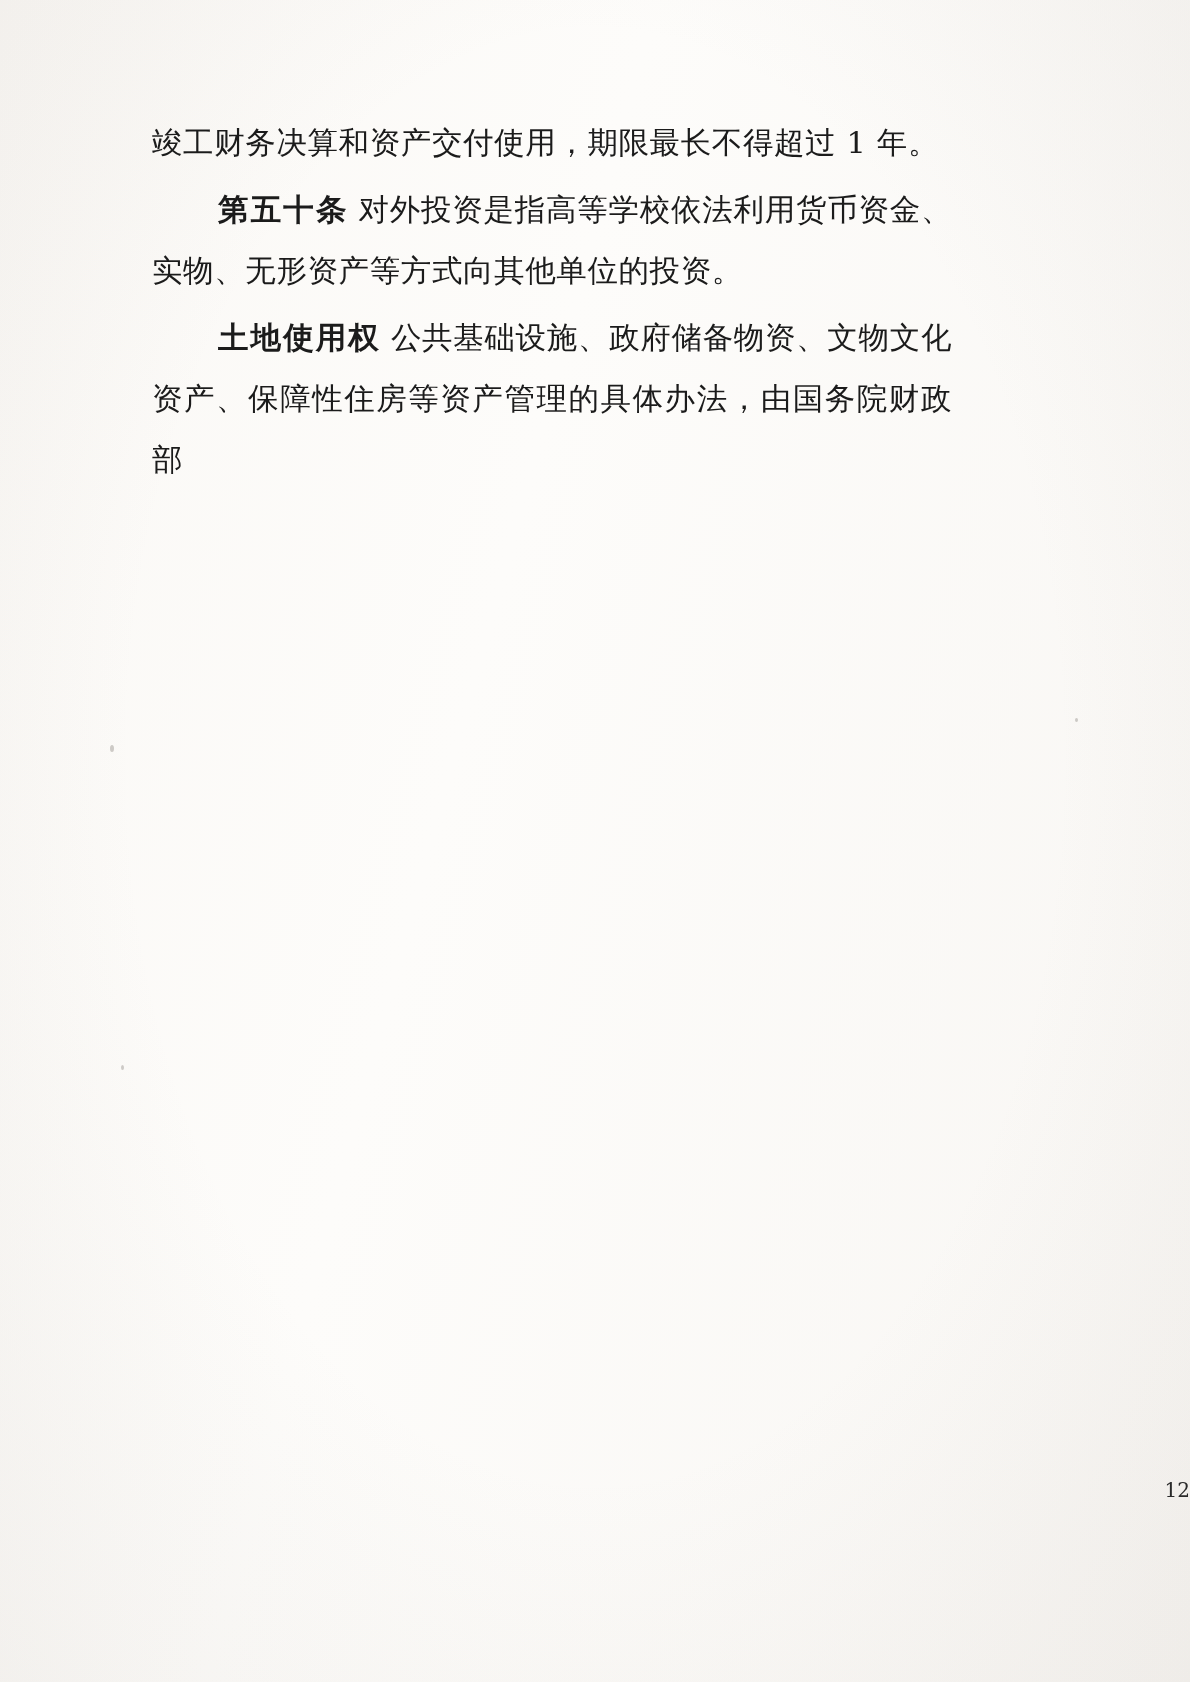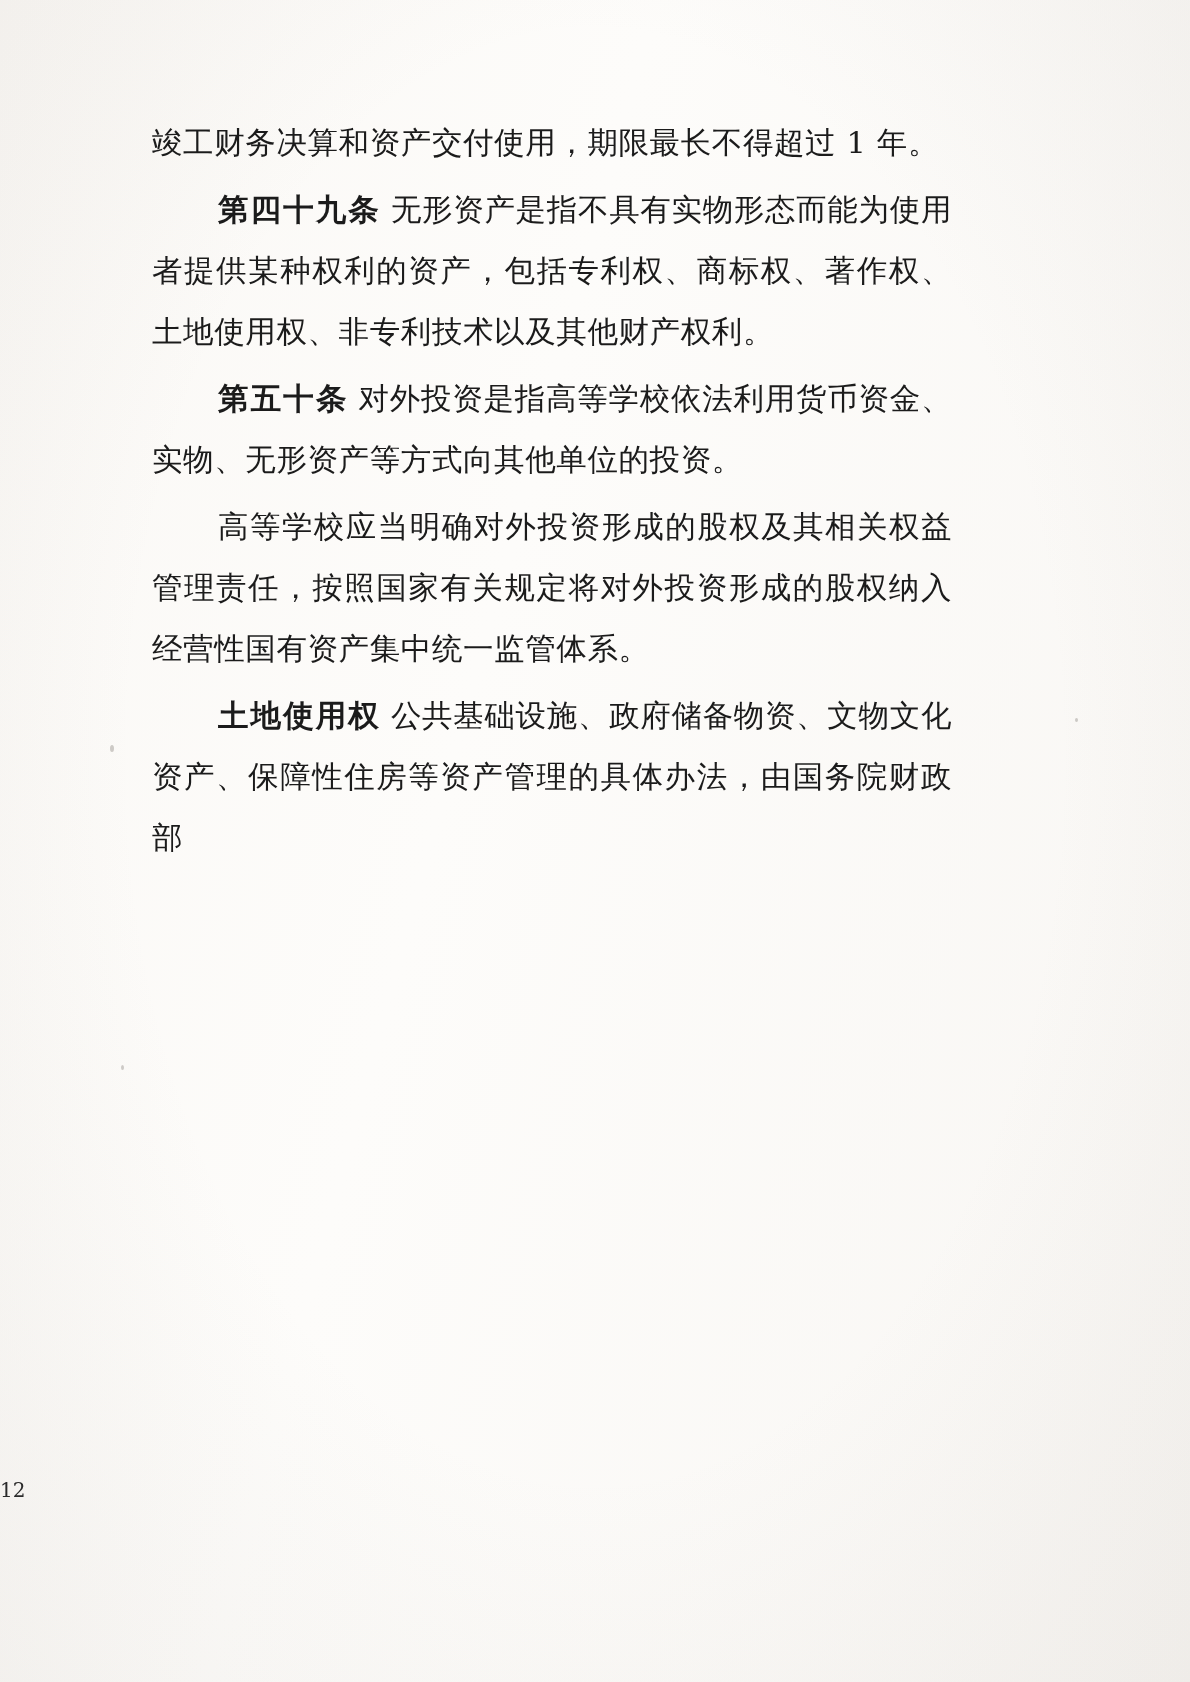--- a/index.html
+++ b/index.html
@@ -52,21 +52,21 @@
   .art-title {
     font-weight: bold;
     letter-spacing: 2px;
     margin-right: 10px;
   }
   .page-number {
     position: absolute;
     left: 0;
     right: 0;
     top: 1478px;
-    text-align: left;
+    text-align: right;
     font-size: 20px;
     color: #2a2a2a;
     font-family: "DejaVu Serif", serif;
   }
   
   .speck {
     position: absolute;
     background: rgba(120,115,110,0.35);
     border-radius: 50%;
     pointer-events: none;
@@ -83,34 +83,28 @@
   <div class="speck s1"></div>
   <div class="speck s2"></div>
   <div class="speck s3"></div>
 
   <div class="content">
 
     <p>
       <span>竣工财务决算和资产交付使用，期限最长不得超过 1 年。</span>
     </p>
 
-    <p class="indent">
-      <span class="art-title">第四十九条</span><span>无形资产是指不具有实物形态而能为使用者提供某种权利的资产，包括专利权、商标权、著作权、土地使用权、非专利技术以及其他财产权利。</span>
-    </p>
 
 
 
     <p class="indent">
       <span class="art-title">第五十条</span><span>对外投资是指高等学校依法利用货币资金、实物、无形资产等方式向其他单位的投资。</span>
     </p>
 
 
-    <p class="indent">
-      <span>高等学校应当明确对外投资形成的股权及其相关权益管理责任，按照国家有关规定将对外投资形成的股权纳入经营性国有资产集中统一监管体系。</span>
-    </p>
 
     <p class="indent">
       <span class="art-title">土地使用权</span><span>公共基础设施、政府储备物资、文物文化资产、保障性住房等资产管理的具体办法，由国务院财政部</span>
     </p>
 
   </div>
 
   <div class="page-number">12</div>
 
 </div>

